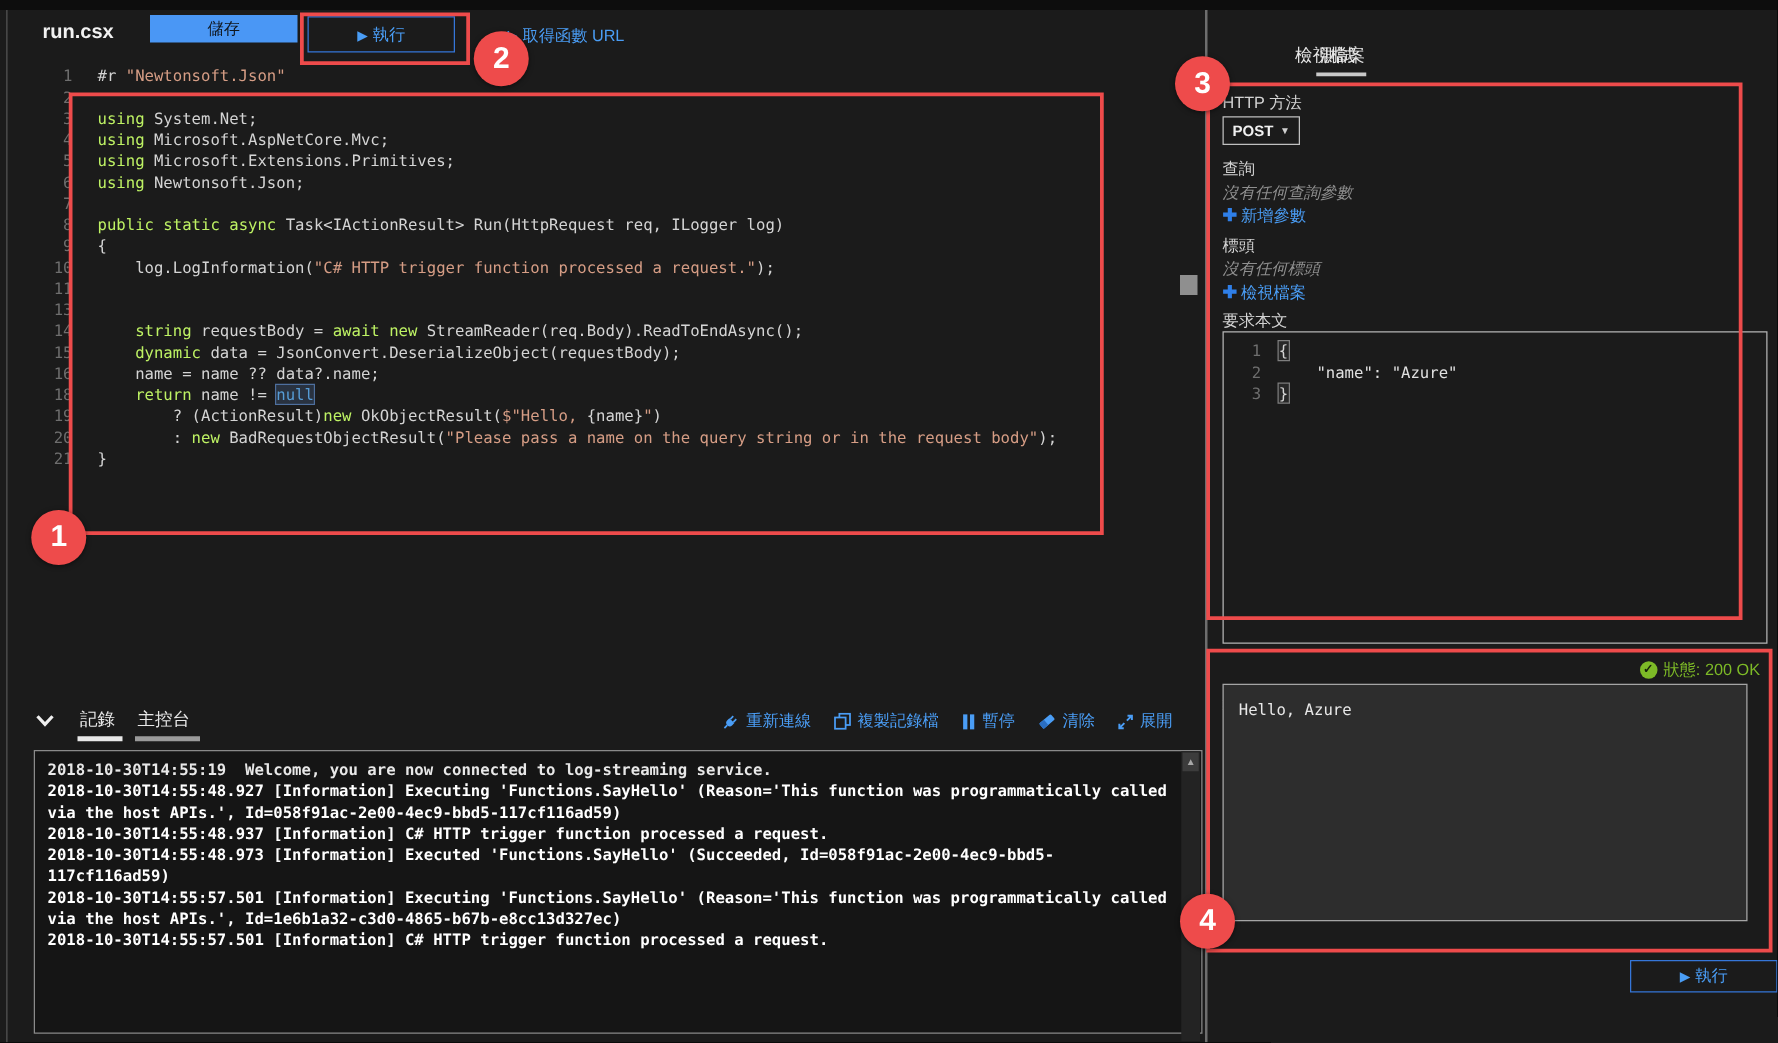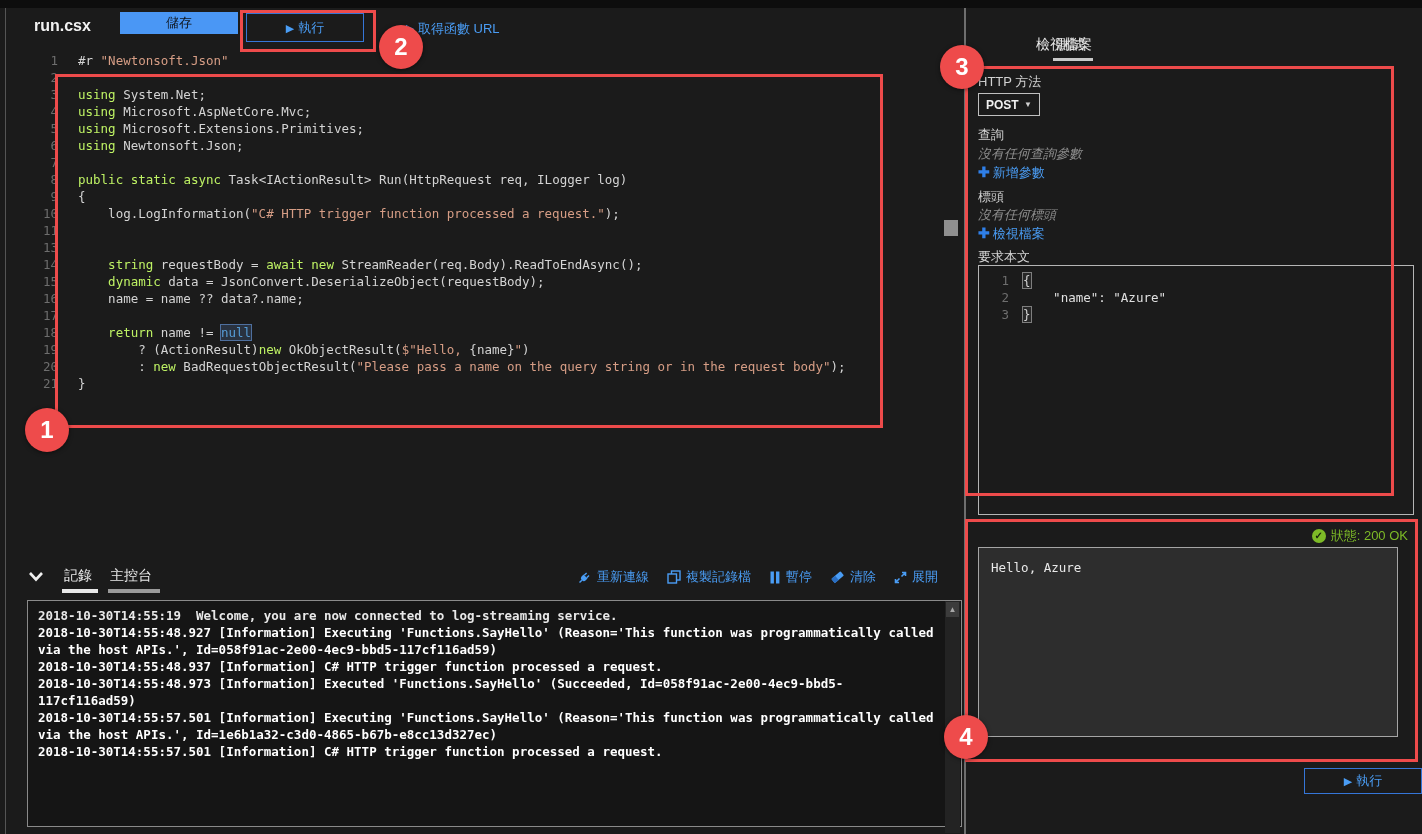--- a/index.html
+++ b/index.html
@@ -115,21 +115,20 @@
       <div class="code-row"><span class="ln">6</span><span class="ct"><span class="tok-k">using</span><span class="tok-p"> Newtonsoft.Json;</span></span></div>
       <div class="code-row"><span class="ln">7</span><span class="ct">&nbsp;</span></div>
       <div class="code-row"><span class="ln">8</span><span class="ct"><span class="tok-k">public</span><span class="tok-p"> </span><span class="tok-k">static</span><span class="tok-p"> </span><span class="tok-k">async</span><span class="tok-p"> Task&lt;IActionResult&gt; Run(HttpRequest req, ILogger log)</span></span></div>
       <div class="code-row"><span class="ln">9</span><span class="ct"><span class="tok-p">{</span></span></div>
       <div class="code-row"><span class="ln">10</span><span class="ct"><span class="tok-p">    log.LogInformation(</span><span class="tok-s">"C# HTTP trigger function processed a request."</span><span class="tok-p">);</span></span></div>
       <div class="code-row"><span class="ln">11</span><span class="ct">&nbsp;</span></div>
       <div class="code-row"><span class="ln">13</span><span class="ct">&nbsp;</span></div>
       <div class="code-row"><span class="ln">14</span><span class="ct"><span class="tok-p">    </span><span class="tok-k">string</span><span class="tok-p"> requestBody = </span><span class="tok-k">await</span><span class="tok-p"> </span><span class="tok-k">new</span><span class="tok-p"> StreamReader(req.Body).ReadToEndAsync();</span></span></div>
       <div class="code-row"><span class="ln">15</span><span class="ct"><span class="tok-p">    </span><span class="tok-k">dynamic</span><span class="tok-p"> data = JsonConvert.DeserializeObject(requestBody);</span></span></div>
       <div class="code-row"><span class="ln">16</span><span class="ct"><span class="tok-p">    name = name ?? data?.name;</span></span></div>
-      <div class="code-row"><span class="ln">17</span><span class="ct">&nbsp;</span></div>
       <div class="code-row"><span class="ln">18</span><span class="ct"><span class="tok-p">    </span><span class="tok-k">return</span><span class="tok-p"> name != </span><span class="tok-kh">null</span></span></div>
       <div class="code-row"><span class="ln">19</span><span class="ct"><span class="tok-p">        ? (ActionResult)</span><span class="tok-k">new</span><span class="tok-p"> OkObjectResult(</span><span class="tok-s">$"Hello, </span><span class="tok-p">{name}</span><span class="tok-s">"</span><span class="tok-p">)</span></span></div>
       <div class="code-row"><span class="ln">20</span><span class="ct"><span class="tok-p">        : </span><span class="tok-k">new</span><span class="tok-p"> BadRequestObjectResult(</span><span class="tok-s">"Please pass a name on the query string or in the request body"</span><span class="tok-p">);</span></span></div>
       <div class="code-row"><span class="ln">21</span><span class="ct"><span class="tok-p">}</span></span></div>
     </div>
   <div class="abs editor-thumb"></div>
 
   <button class="abs chev-btn">
     <span>
       <svg width="16" height="11" viewBox="0 0 16 11">

